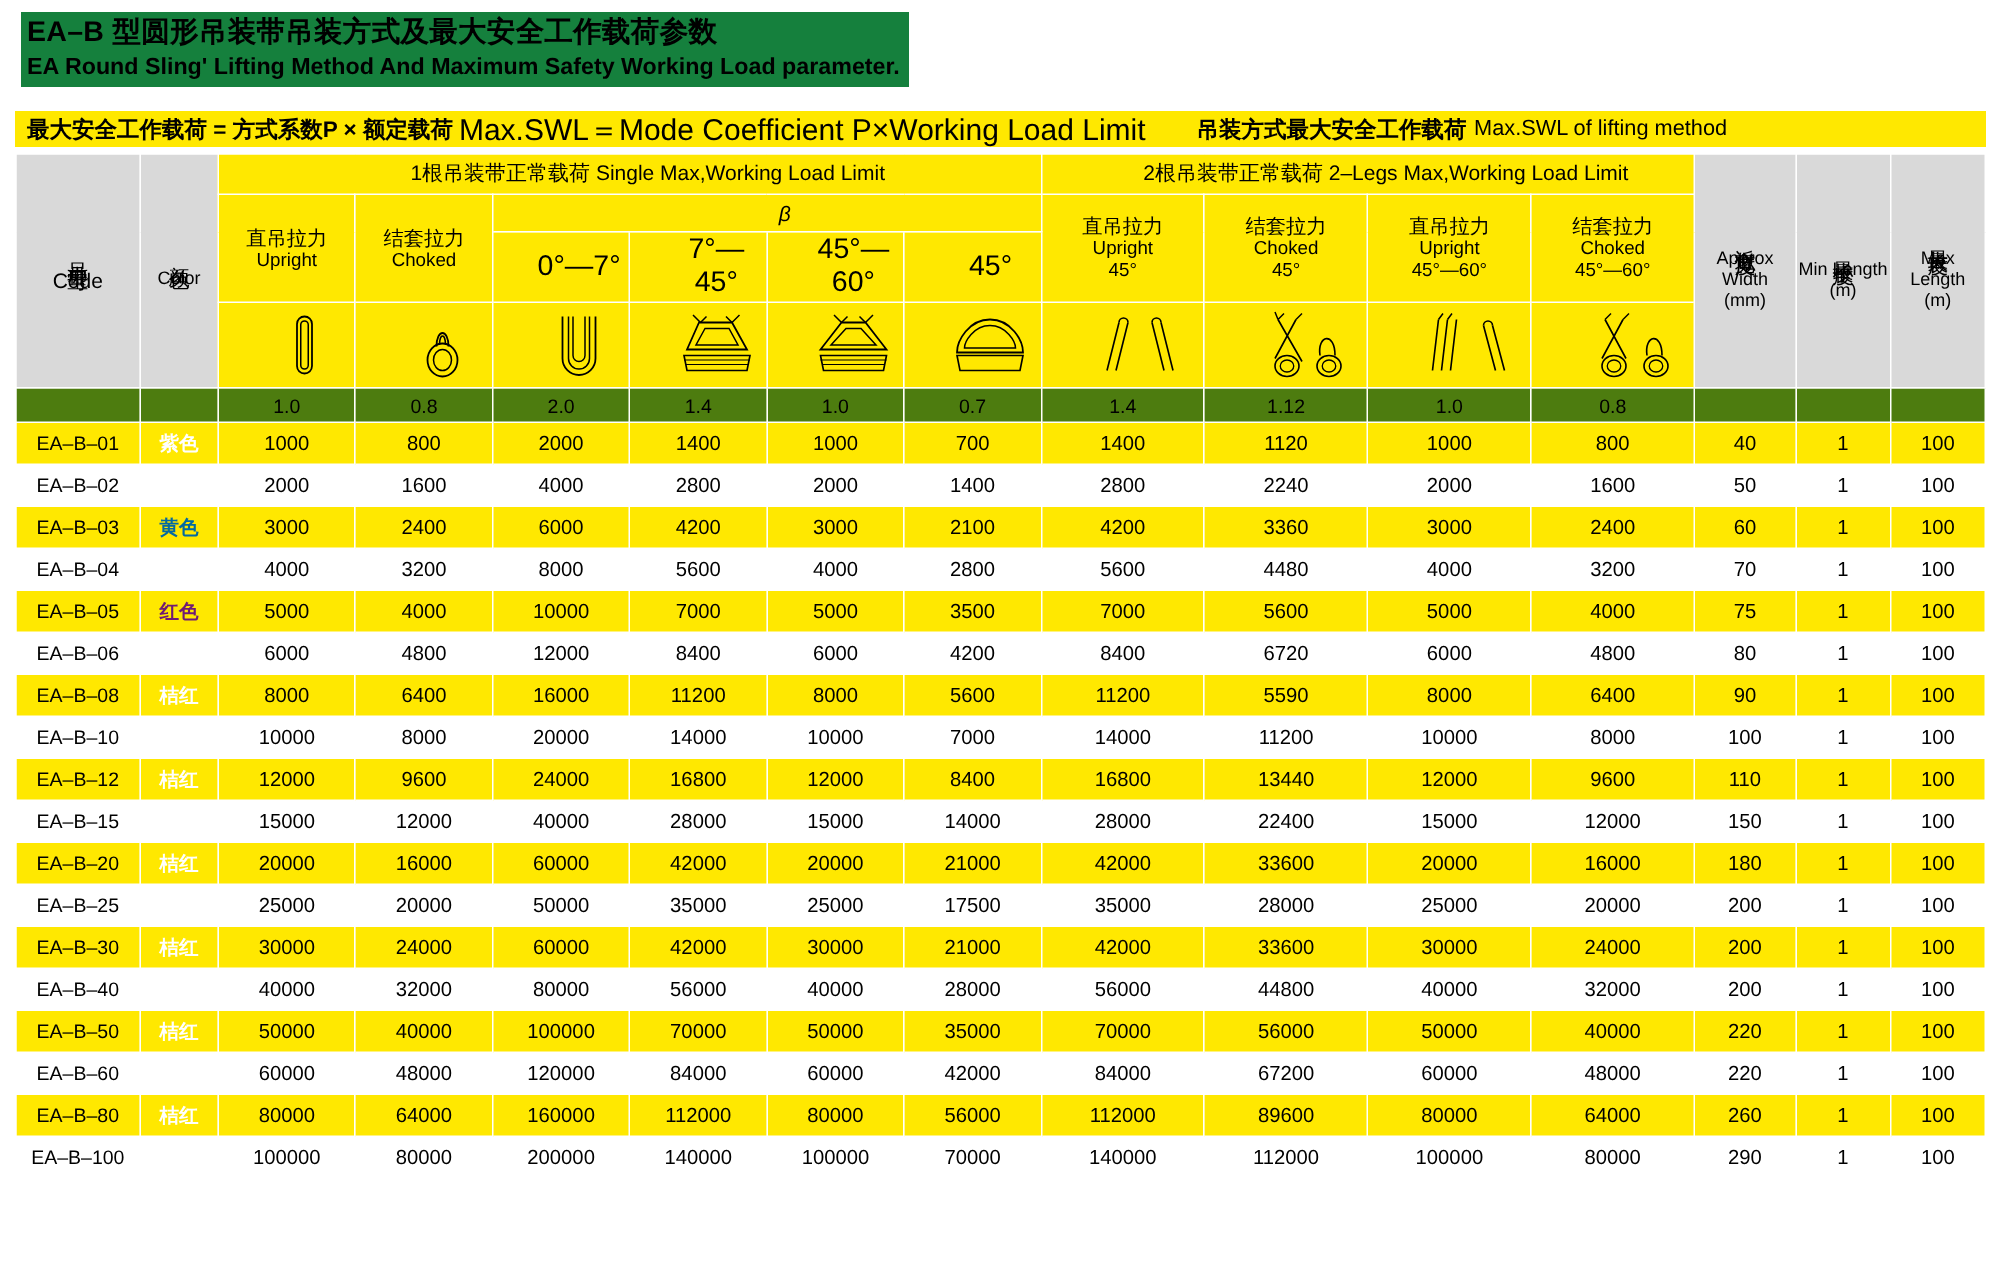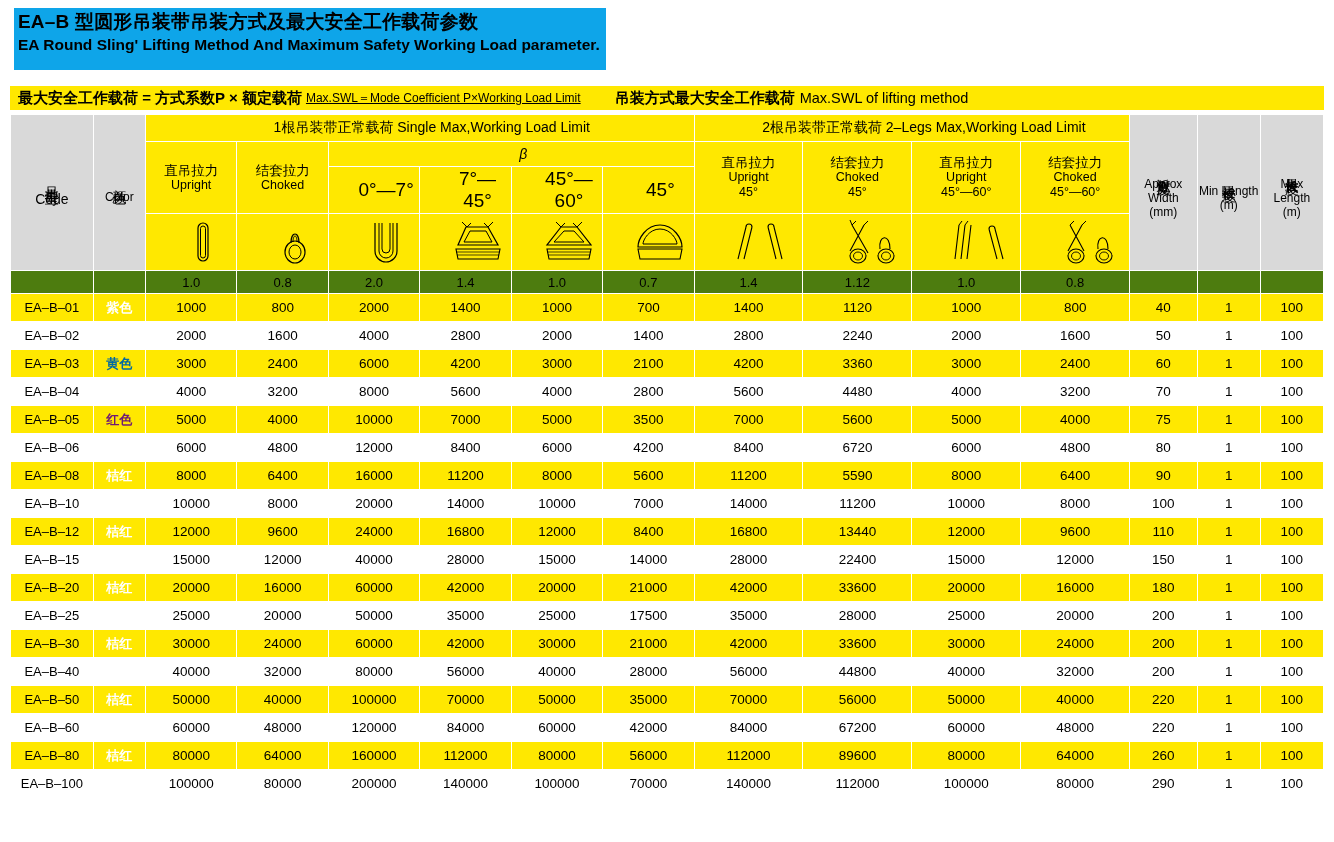--- a/index.html
+++ b/index.html
@@ -6,28 +6,28 @@
   body{
     width:1334px;height:842px;
     background:#ffffff;
     font-family:"Liberation Sans","DejaVu Sans",sans-serif;
     color:#000;
     -webkit-font-smoothing:antialiased;
   }
   .page{position:relative;width:1334px;height:842px;box-sizing:border-box;padding:8px 10px 0 10px;}
 
   
-  .title-block{background:#0ea5e9;display:inline-block;padding:2px 6px 15px 4px;margin-left:4px;}
+  .title-block{background:#15803d;display:inline-block;padding:2px 6px 3px 4px;margin-left:4px;}
   .title-cn{font-size:19px;font-weight:bold;letter-spacing:.2px;line-height:24px;}
   .title-en{font-size:15.5px;font-weight:600;line-height:20px;margin-top:1px;}
 
   
   .banner{margin-top:16px;background:#ffe800;height:24px;display:flex;align-items:center;padding:0 8px;}
   .banner .b1{font-size:15px;font-weight:bold;}
-  .banner .b2{font-size:12px;font-weight:500;margin-left:4px;text-decoration:underline;}
+  .banner .b2{font-size:20px;font-weight:500;margin-left:4px;}
   .banner .b3{font-size:15px;font-weight:bold;margin-left:34px;}
   .banner .b4{font-size:14.5px;font-weight:500;margin-left:5px;}
 
   
   table{border-collapse:collapse;width:1314px;margin-top:4px;table-layout:fixed;}
   td,th{border:1px solid #ffffff;text-align:center;vertical-align:middle;font-weight:normal;}
 
   .hdr-grey{background:#d9d9d9;}
   .hdr-yellow{background:#ffe800;padding-left:25px;}
   .hdr-grey2{background:#e8e8e8;}

